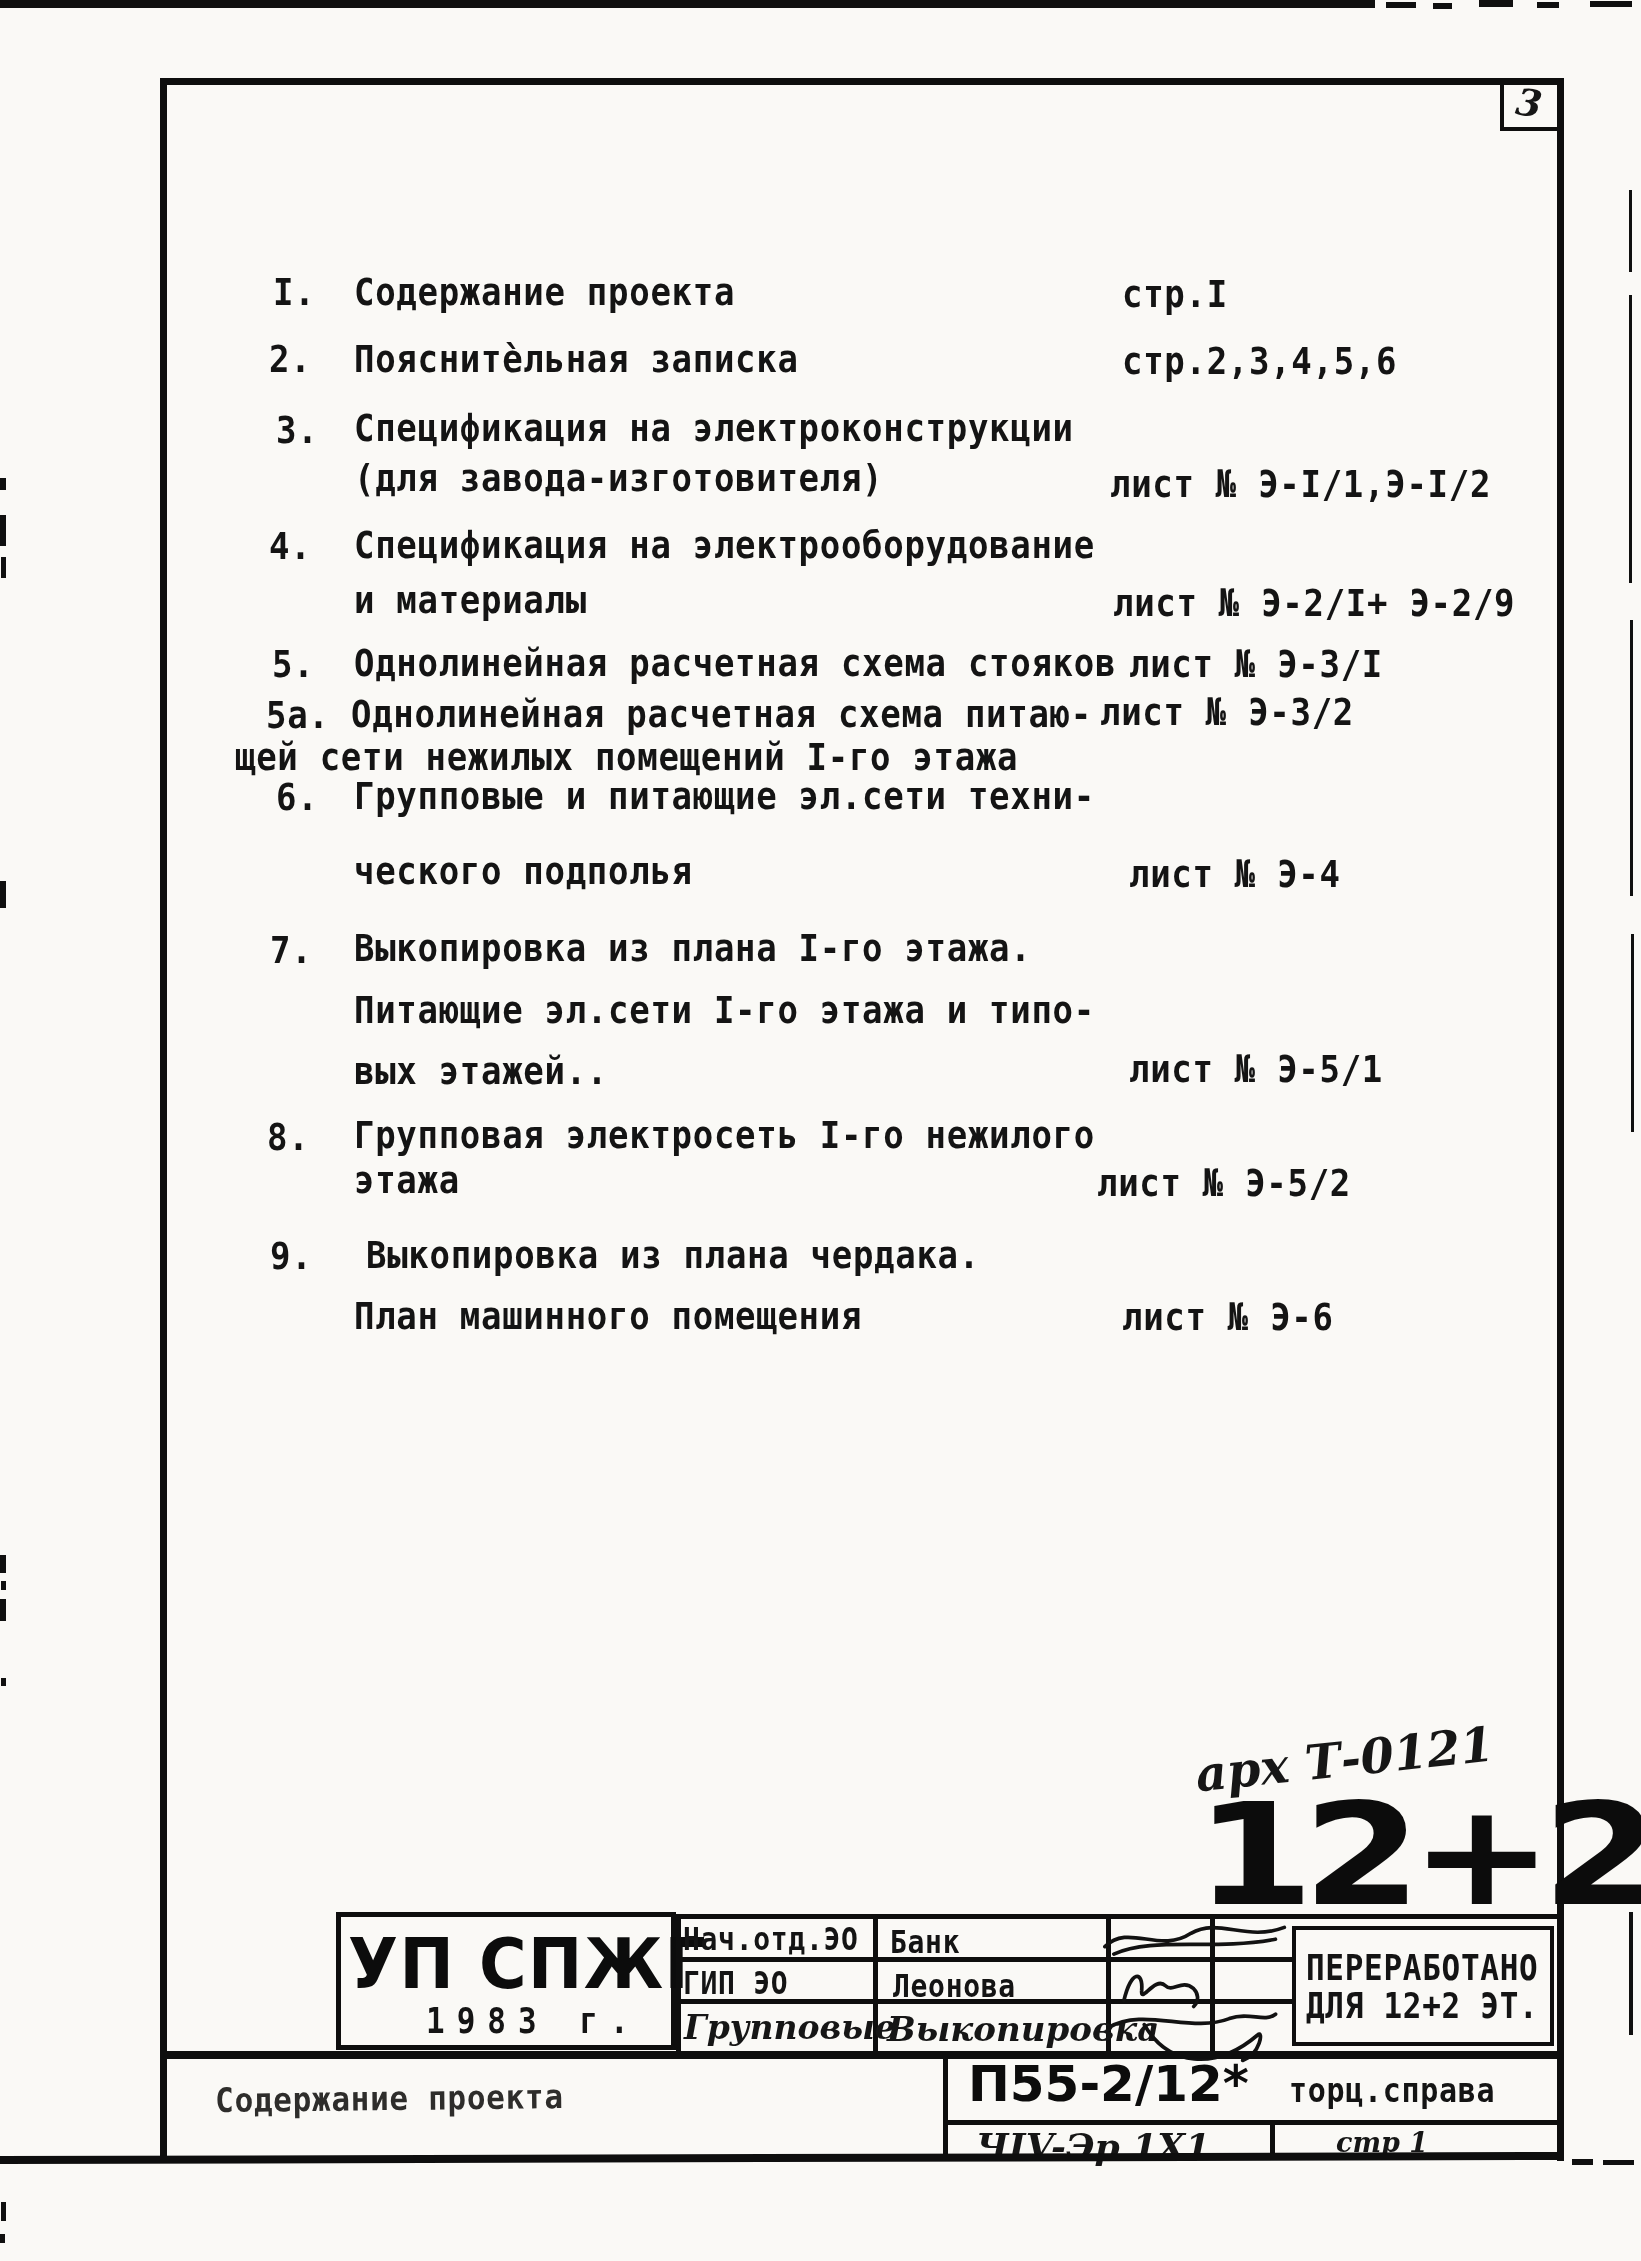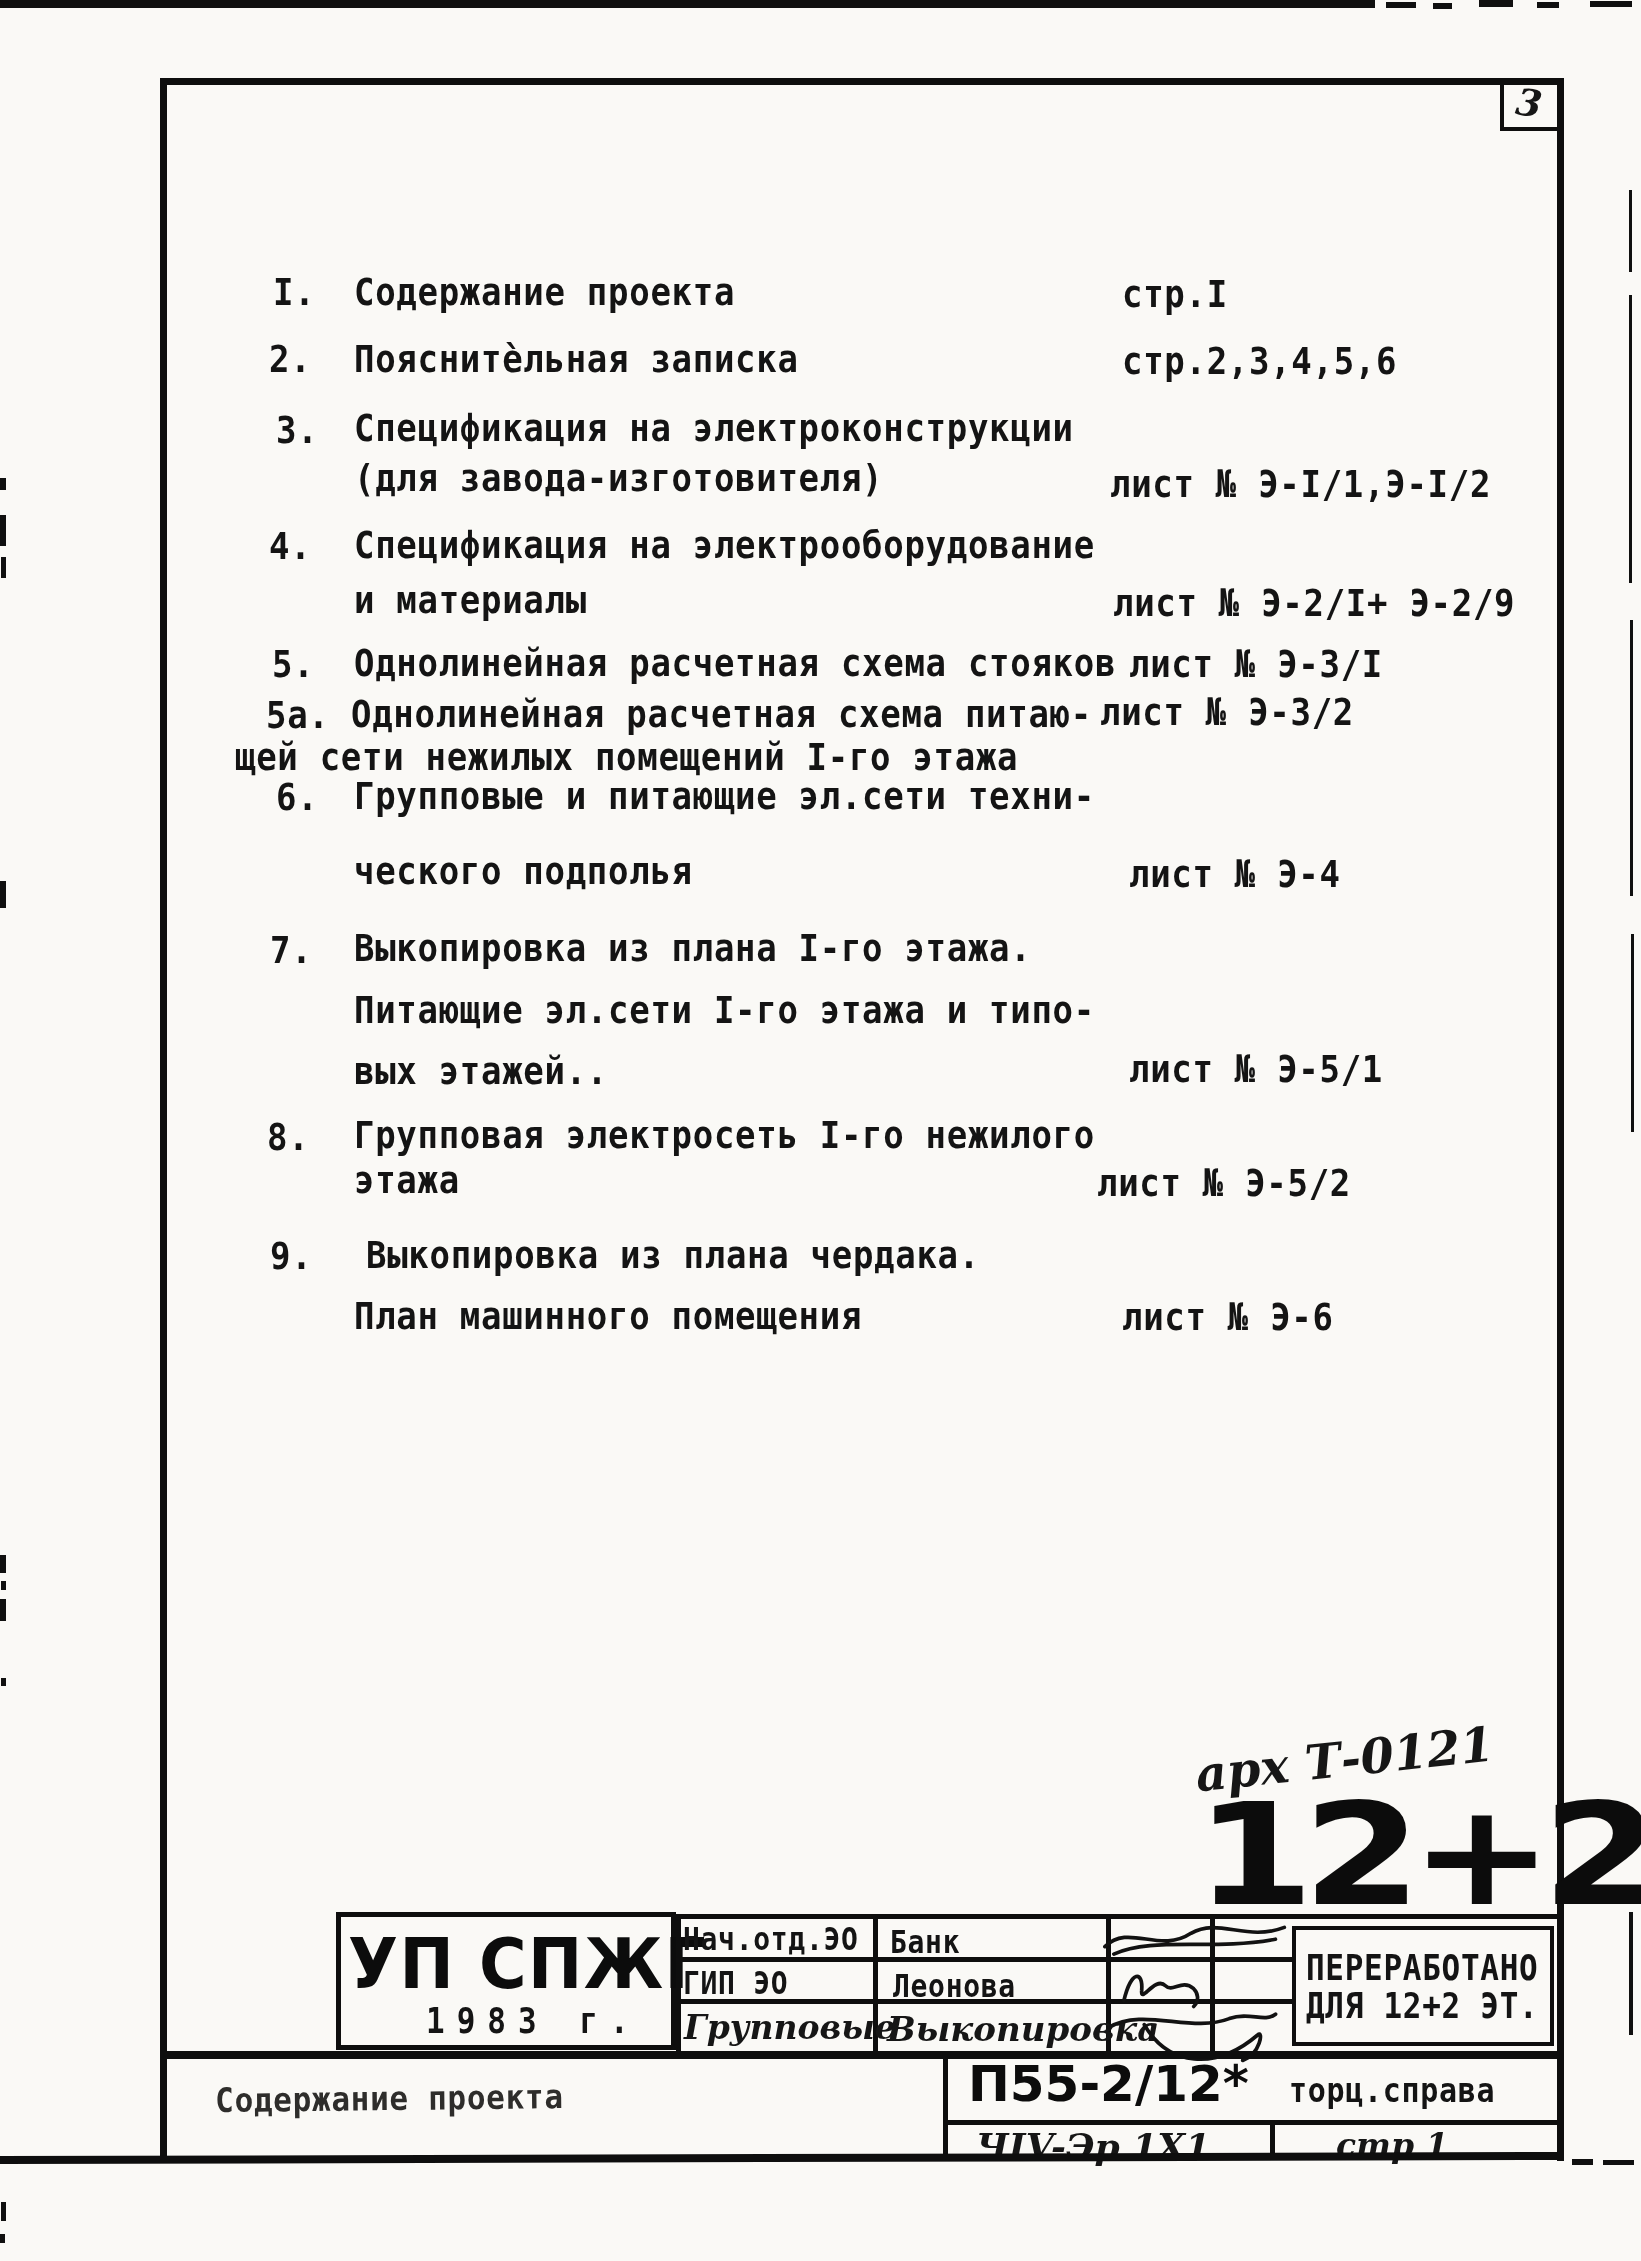--- a/index.html
+++ b/index.html
@@ -153,20 +153,20 @@
 <div class="t small" style="left:1306px;top:1989px;font-size:31px;">ДЛЯ 12+2 ЭТ.</div>
 
 <div class="hline" style="left:160px;top:2051px;width:1404px;height:7.5px;"></div>
 
 <div class="vline" style="left:943px;top:2056px;width:5.2px;height:105px;"></div>
 <div class="stamp" style="left:968px;top:2060px;font-size:49px;transform:scaleX(1.02);">П55-2/12*</div>
 <div class="t small" style="left:1289px;top:2074px;font-size:30px;">торц.справа</div>
 <div class="hline" style="left:943px;top:2120px;width:621px;height:5.2px;"></div>
 <div class="vline" style="left:1270px;top:2123px;width:4.5px;height:37px;"></div>
 <div class="hand" style="left:976px;top:2128px;font-size:36px;">ЧIV-Эр 1Х1</div>
-<div class="hand" style="left:1336px;top:2129px;font-size:33px;">стр 1</div>
+<div class="hand" style="left:1336px;top:2129px;font-size:27px;">стр 1</div>
 
 <div class="t faded" style="left:215px;top:2084px;font-size:31px;transform:scaleY(1.08) rotate(-0.6deg);">Содержание проекта</div>
 
 <div class="hline" style="left:0;top:2154px;width:1564px;height:8.2px;transform:rotate(-0.15deg);"></div>
 <div class="dash" style="left:1572px;top:2159px;width:21px;height:6px;"></div>
 <div class="dash" style="left:1603px;top:2160px;width:31px;height:5.2px;"></div>
 
 
 </body></html>

